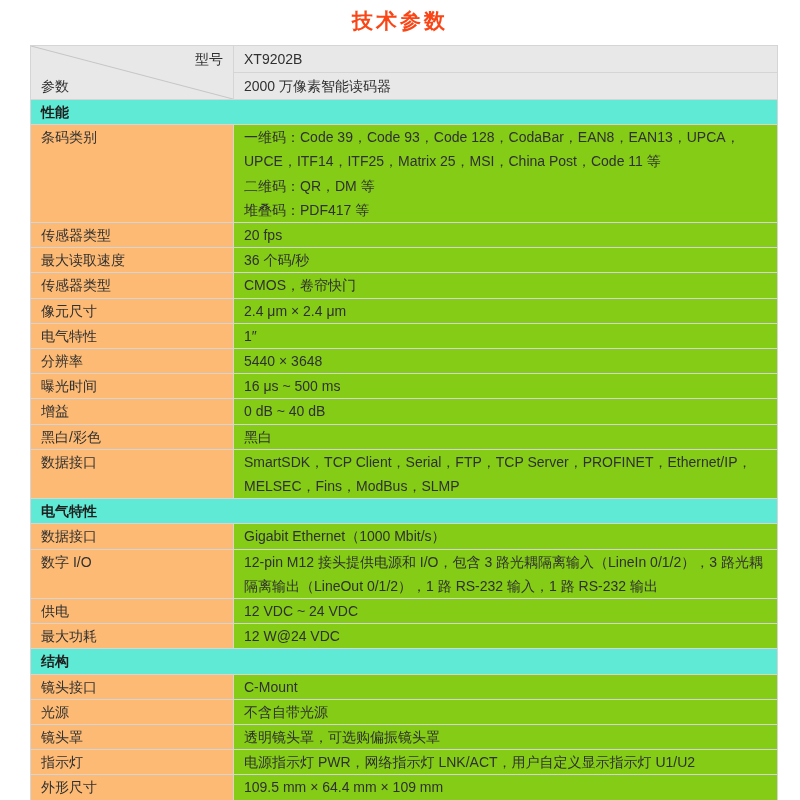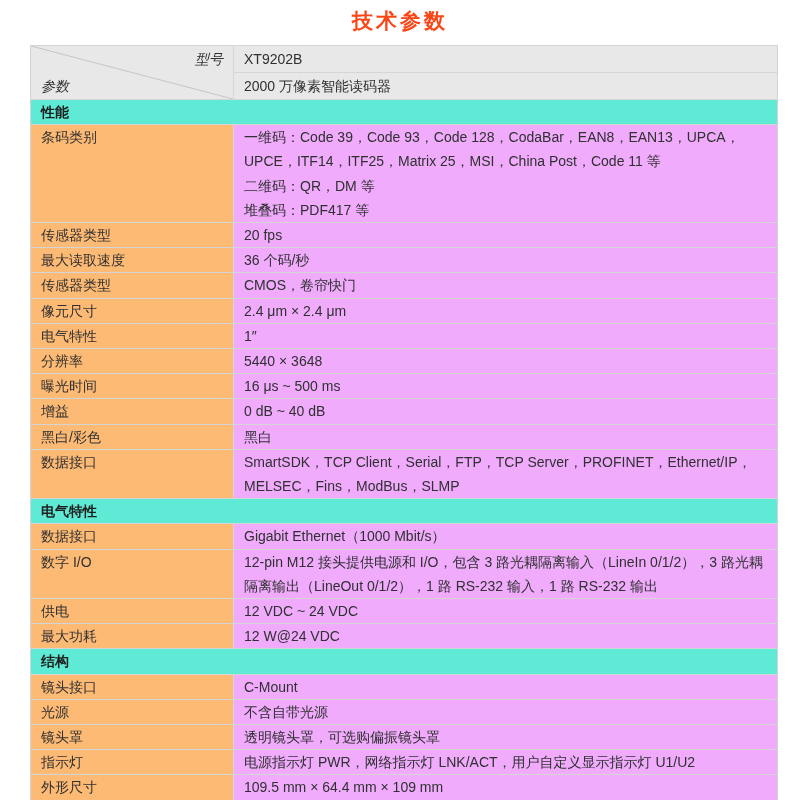--- a/index.html
+++ b/index.html
@@ -34,32 +34,31 @@
     padding: 0 10px;
     line-height: 24.2px;
     vertical-align: top;
     overflow: hidden;
   }
   tr.hdr td { background: #e8e8e8; height: 26px; line-height: 26px; }
   td.corner {
     position: relative;
     padding: 8px;
     background: #e8e8e8;
-    font-style: italic;
   }
   td.corner svg { position: absolute; left: 0; top: 0; width: 100%; height: 100%; display: block; }
   .corner-top  { position: absolute; top: 0;    right: 10px; line-height: 26px; }
   .corner-bot  { position: absolute; bottom: 0; left: 10px;  line-height: 26px; }
   tr.section td {
     background: #5eead4;
     font-weight: bold;
     color: #1e1e1e;
   }
   td.lbl { background: #fdba74; }
-  td.val { background: #f0abfc; white-space: pre-line; }
+  td.val { background: #84cc16; white-space: pre-line; }
 </style>
 </head>
 <body>
 
 <div class="page">
 
   <h1 class="title">技术参数</h1>
 
   <table class="spec-table">
     <colgroup>

